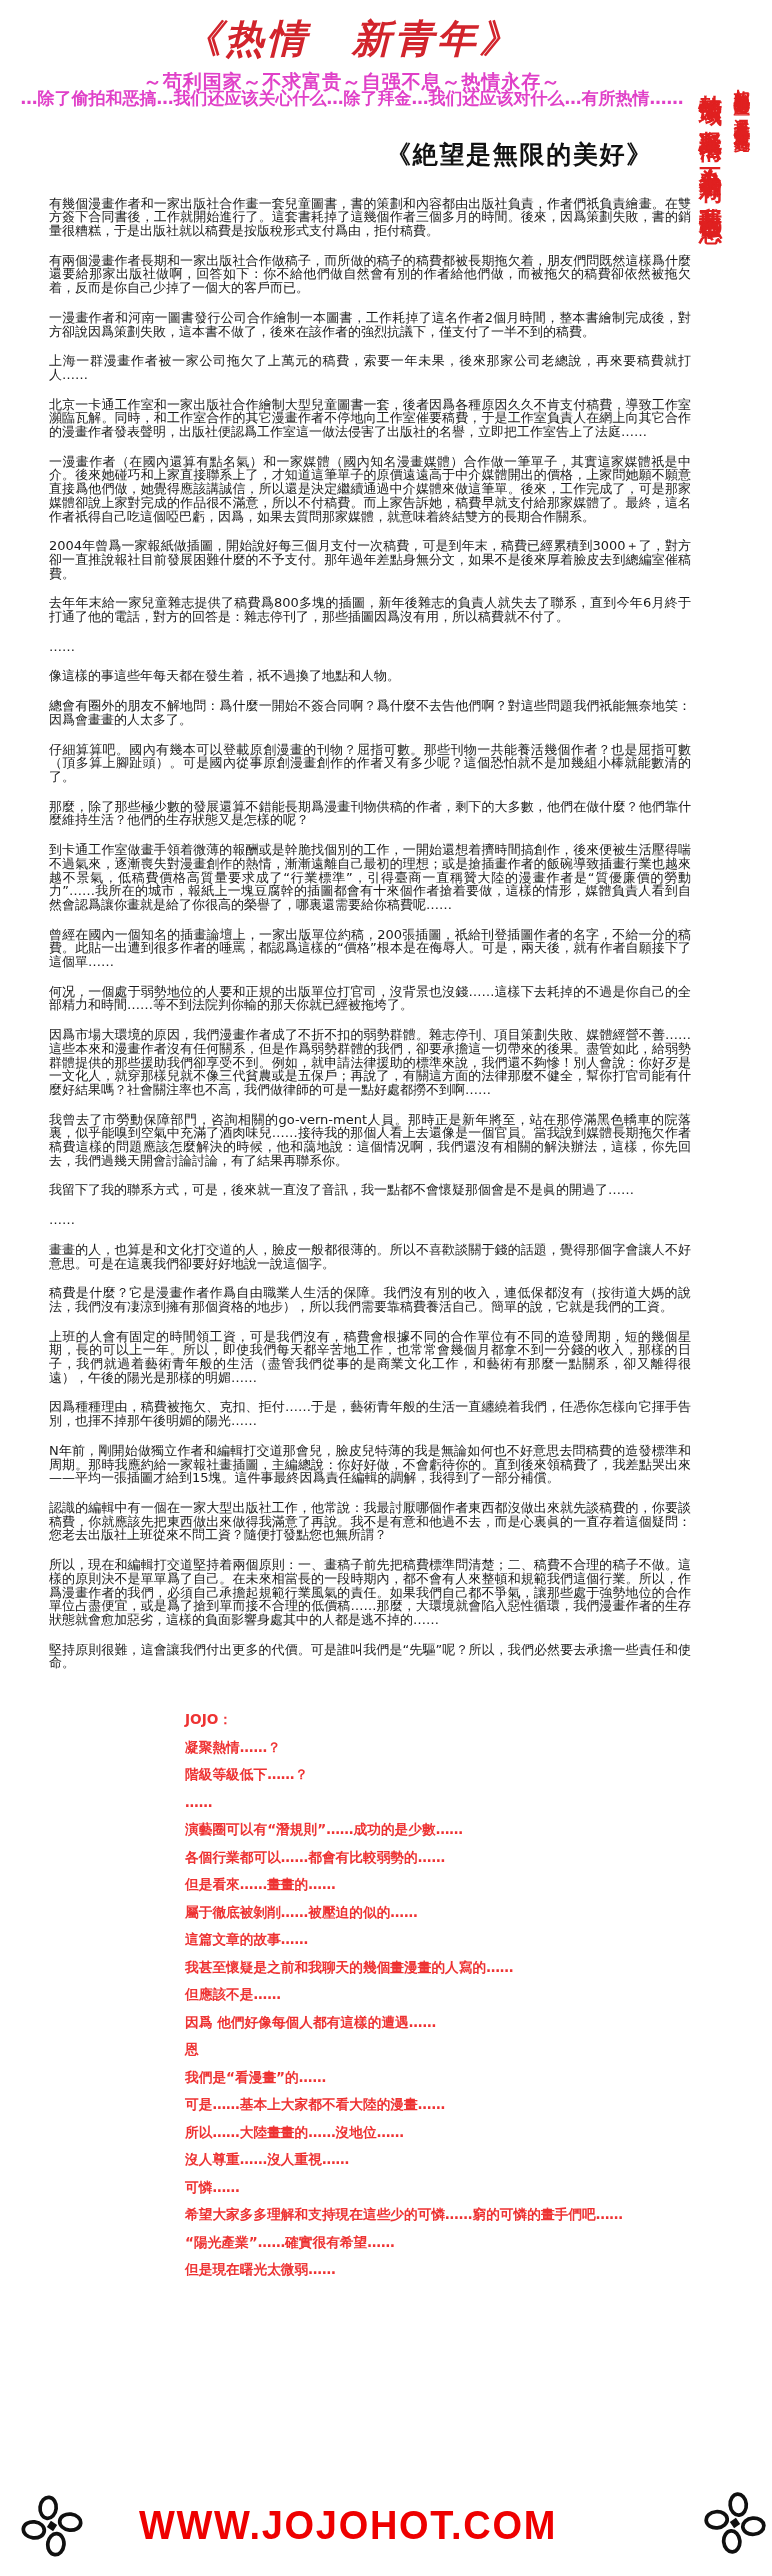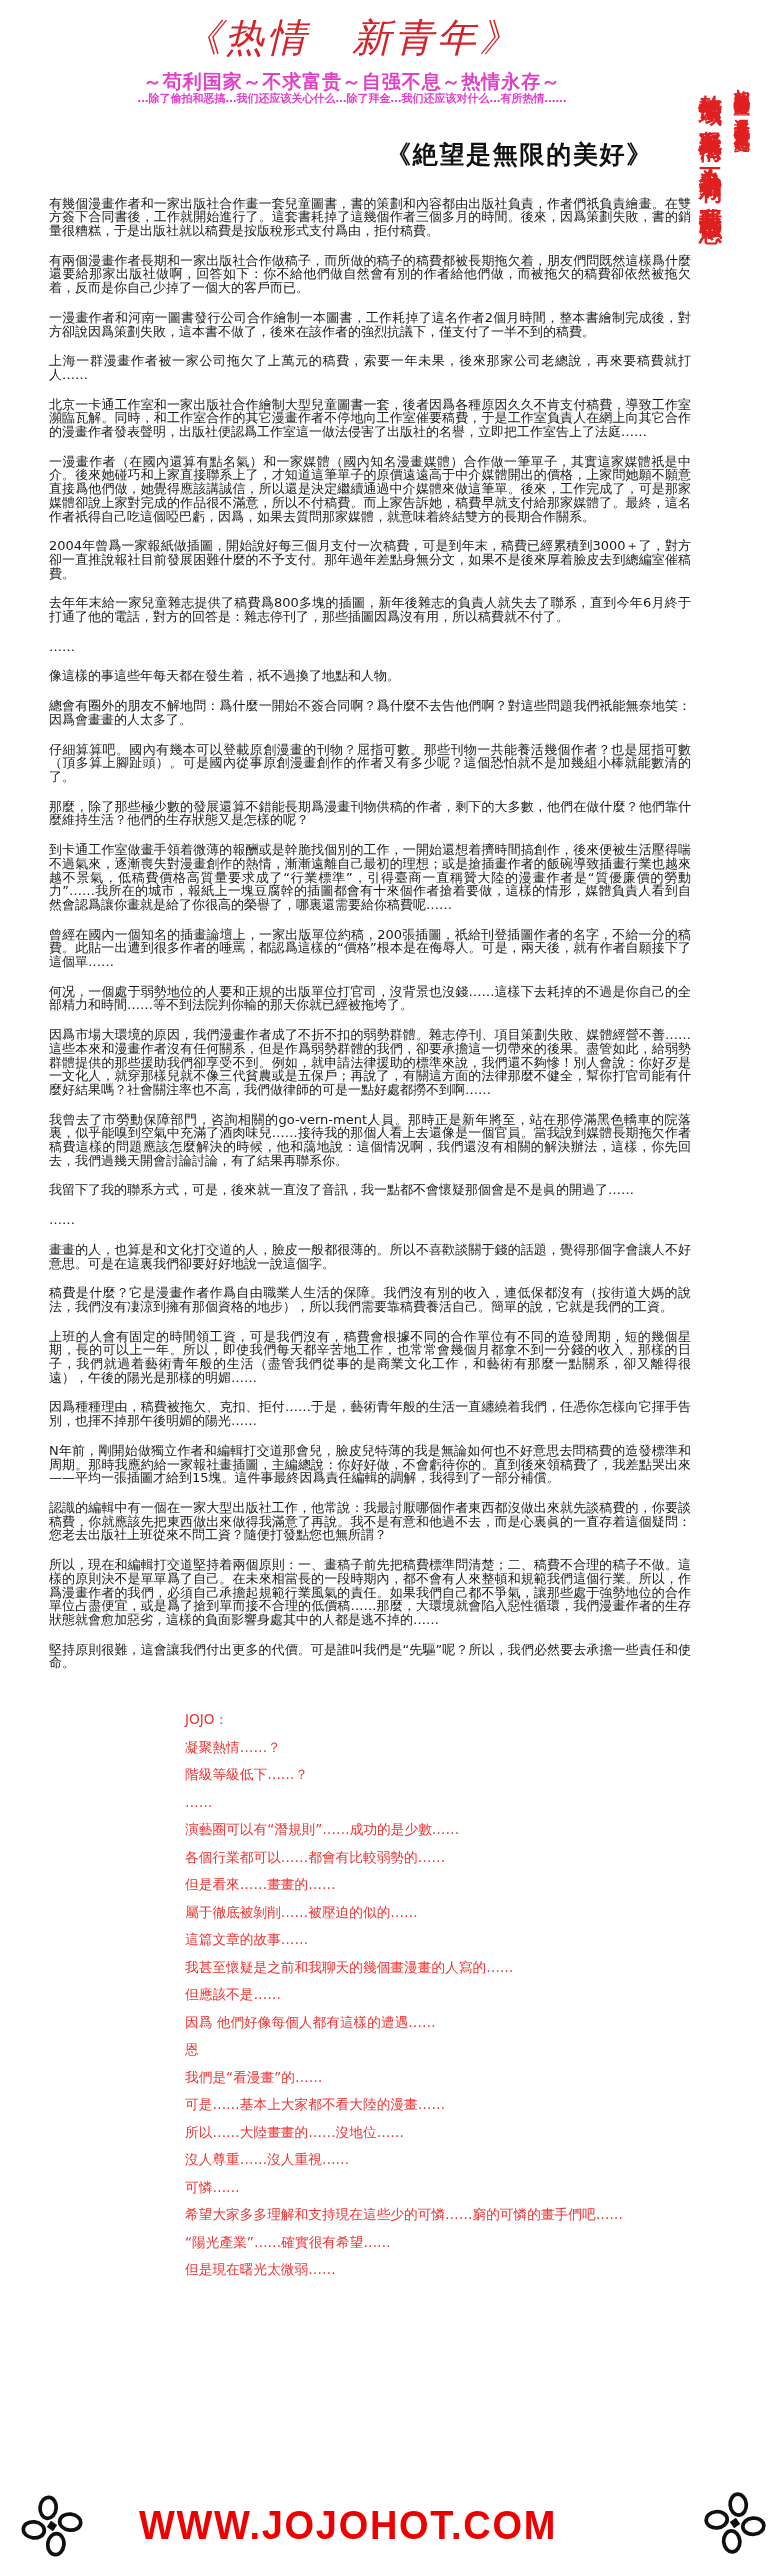--- a/index.html
+++ b/index.html
@@ -8,32 +8,32 @@
     width:773px;height:2576px;
     margin:0 auto;
     background:#ffffff;
     overflow:hidden;
     font-family:"DejaVu Sans","Liberation Sans",sans-serif;
   }
   
   .header{width:704px;text-align:center;padding-top:12px;}
   .main-title{
     font-family:"DejaVu Serif","Liberation Serif",serif;
-    font-style:italic;font-weight:normal;
+    font-style:italic;font-weight:bold;
     font-size:39px;line-height:52px;
     color:#d2242c;
     letter-spacing:3.4px;
   }
   .subtitle1{
     margin-top:8.6px;
     font-size:19px;font-weight:bold;
     color:#e040c8;line-height:17px;letter-spacing:0.9px;
   }
   .subtitle2{
-    font-size:11px;font-weight:bold;
+    font-size:17px;font-weight:bold;
     color:#e040c8;line-height:17px;
   }
   .essay-title{
     width:653px;text-align:right;
     margin-top:31px;
     font-size:25px;font-weight:bold;
     color:#111111;letter-spacing:1.7px;
   }
   
   .essay-body{
@@ -41,21 +41,21 @@
     margin:26px 0 0 49px;
     font-size:13px;line-height:13.7px;
     color:#1a1a1a;
     text-align:justify;
   }
   .para{margin:16px 0 13px 0;}
   
   .jojo-block{
     margin:36px 2px 0 185px;
     color:#ee3333;
-    font-size:13.7px;font-weight:normal;
+    font-size:13.7px;font-weight:bold;
     line-height:27.5px;
   }
   .jojo-line{white-space:nowrap;}
   
   .side-col{
     position:absolute;top:76px;
     writing-mode:vertical-rl;
     color:#e02020;font-weight:bold;
     white-space:nowrap;
   }

